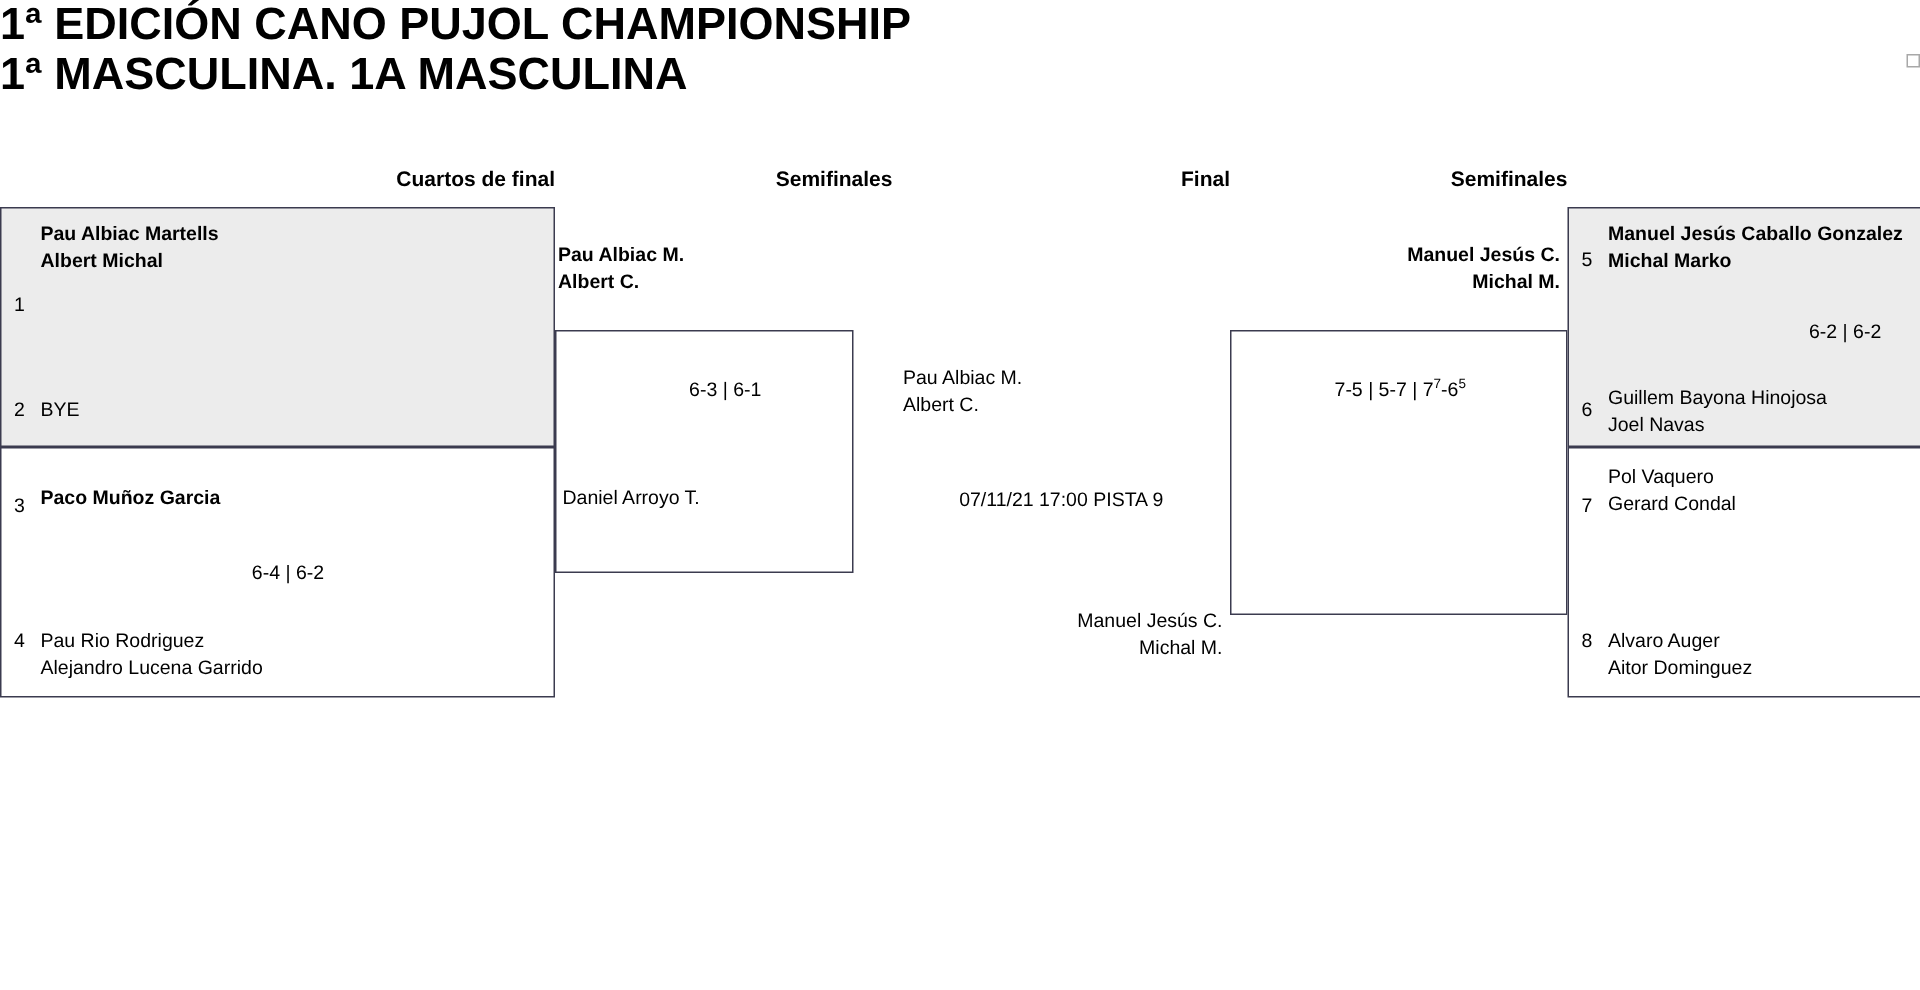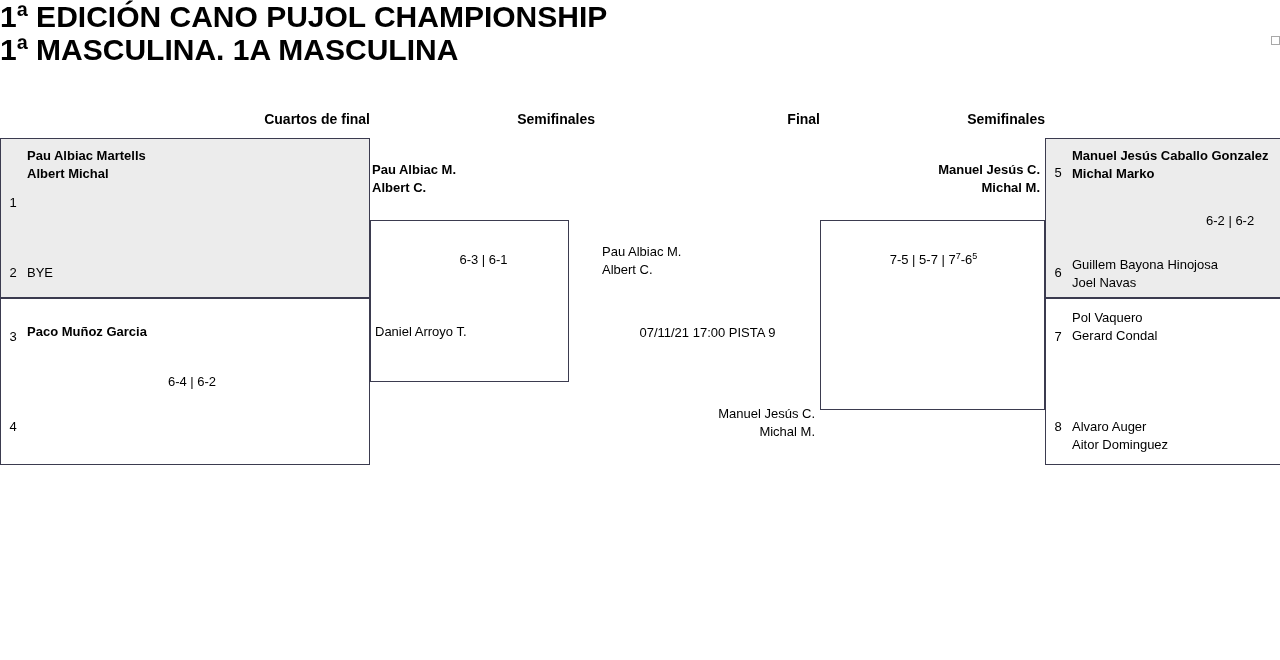--- a/index.html
+++ b/index.html
@@ -131,20 +131,24 @@
     </div>
   </div>
 
   <div class="box" style="left:0px; top:298px; width:370px; height:167px;">
     <div class="seed" style="left:3px; top:30px;">3</div>
     <div class="pair bold align-left" style="left:26px; top:24px; width:330px;">
       <span class="ln">Paco Muñoz Garcia</span>
     </div>
     <div class="score align-center" style="left:26px; top:74px; width:330px;">6-4 | 6-2</div>
     <div class="seed" style="left:3px; top:120px;">4</div>
+    <div class="pair align-left" style="left:26px; top:119px; width:330px;">
+      <span class="ln">Pau Rio Rodriguez</span>
+      <span class="ln">Alejandro Lucena Garrido</span>
+    </div>
   </div>
 
   <div class="pair bold align-left" style="left:372px; top:161px; width:215px;">
     <span class="ln">Pau Albiac M.</span>
     <span class="ln">Albert C.</span>
   </div>
 
   <div class="box" style="left:370px; top:220px; width:199px; height:162px;">
     <div class="score align-center" style="left:0px; top:30px; width:225px;">6-3 | 6-1</div>
     <div class="pair align-left" style="left:4px; top:102px; width:215px;">

